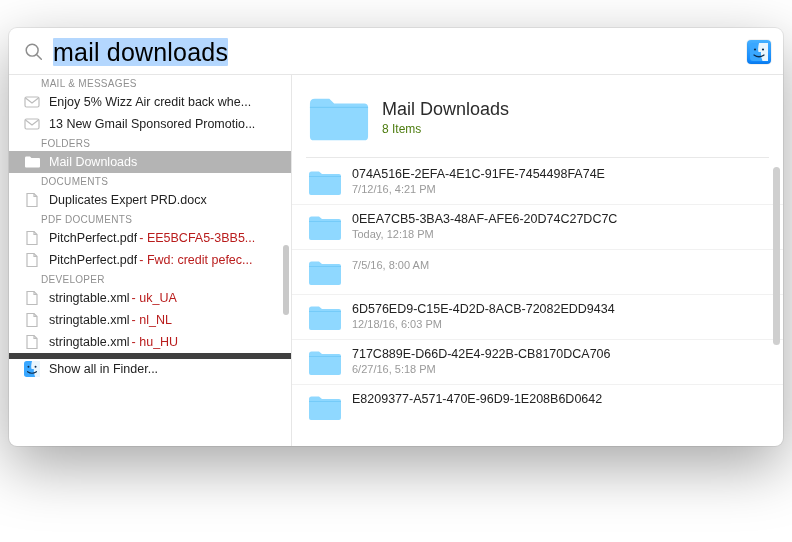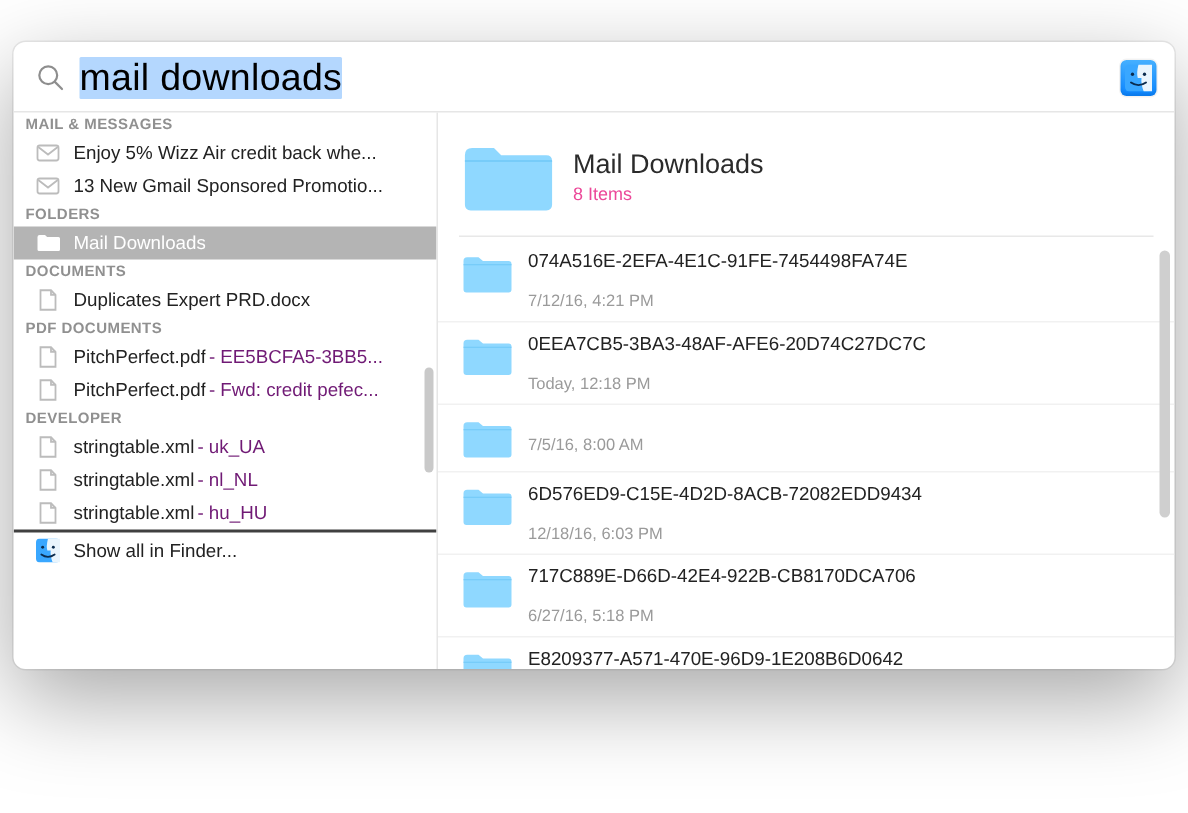--- a/index.html
+++ b/index.html
@@ -58,47 +58,47 @@
     overflow: hidden;
     position: relative;
     border-right: 1px solid #e6e6e6;
   }
   .sidebar-inner{
     height:100%;
     overflow-y:hidden;
   }
   .section-header {
     font-size: 10px;
-    font-weight: 700;
+    font-weight: 400;
     letter-spacing: .3px;
     color: #909090;
-    padding: 3px 0 2px 8px;
+    padding: 3px 0 2px 32px;
     text-transform: uppercase;
   }
   .row {
     display: flex;
     align-items: center;
     height: 22px;
     padding: 0 12px 0 14px;
     font-size: 12.5px;
     color: #222;
     white-space: nowrap;
     overflow: hidden;
   }
   .row .icon-slot {
     width: 18px; display:flex; align-items:center; justify-content:center;
     margin-right: 8px; flex-shrink:0;
   }
   .row .label { overflow:hidden; text-overflow:ellipsis; }
-  .row .suffix { color:#701a75; margin-left:2px; overflow:hidden; text-overflow:ellipsis;}
+  .row .suffix { color:#b91c1c; margin-left:2px; overflow:hidden; text-overflow:ellipsis;}
   .row.selected {
     background: #b4b4b4;
     color: #fff;
   }
-  .row.bottom { border-top:2px solid #404040; height:26px;text-align:right;}
+  .row.bottom { border-top:6px solid #404040; height:26px;text-align:right;}
   .scroll-thumb-left {
     position:absolute; right:2px; top:170px; width:6px; height:70px;
     background:#c9c9c9; border-radius:3px;
   }
 
   
   .detail {
     flex:1;
     position: relative;
     overflow:hidden;
@@ -108,36 +108,36 @@
     align-items:center;
     padding: 18px 16px 14px 16px;
   }
   .big-folder{
     width:62px;height:50px;flex-shrink:0;margin-right:12px;
   }
   .detail-title{
     font-size:18px;font-weight:400;color:#2b2b2b;line-height:1.1;
   }
   .detail-sub{
-    font-size:12px;color:#ec4899;margin-top:2px;
+    font-size:12px;color:#4d7c0f;margin-top:2px;
   }
   .detail-divider{border:none;border-top:1px solid #e8e8e8;margin:0 14px;}
   .item-list{padding-top:2px;}
   .item{
     display:flex;align-items:flex-start;padding:7px 16px 7px 16px;
     border-bottom:1px solid #f1f1f1;
   }
   .item:last-child{border-bottom:none;}
   .small-folder{width:34px;height:28px;flex-shrink:0;margin-right:10px;margin-top:2px;}
   .item-text{min-width:0;}
   .item-name{
     font-size:12.5px;color:#222;white-space:nowrap;overflow:hidden;text-overflow:ellipsis;
     max-width:300px;
   }
-  .item-date{font-size:11px;color:#9a9a9a;margin-top:14px;}
+  .item-date{font-size:11px;color:#9a9a9a;margin-top:2px;}
   .scroll-thumb-right{
     position:absolute;right:3px;top:92px;width:7px;height:178px;
     background:#cfcfcf;border-radius:3.5px;
   }
 
   
   .mail-icon{stroke:#bcbcbc;fill:none;stroke-width:1.2;}
   .doc-icon{stroke:#bcbcbc;fill:none;stroke-width:1.2;}
   .folder-mini{fill:#8ed6ff;}
   .folder-mini.sel{fill:#fff;}

